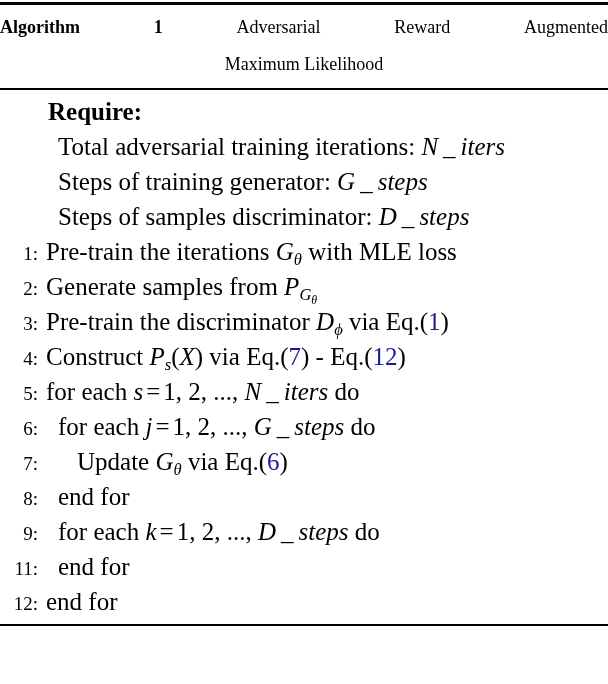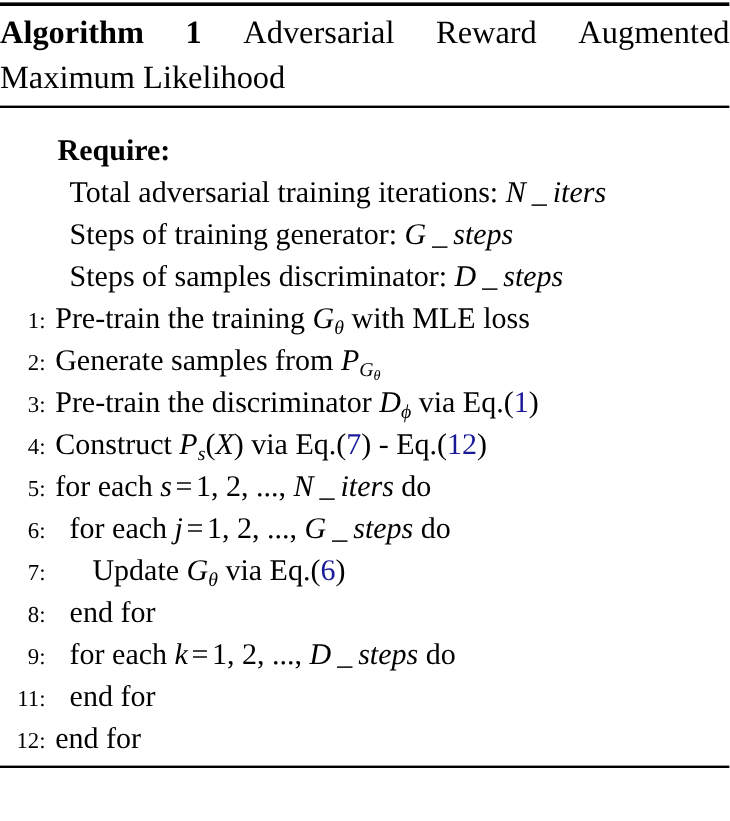--- a/index.html
+++ b/index.html
@@ -27,38 +27,39 @@
     width: 100%;
     background: #000000;
   }
   .rule-top    { height: 3px; margin-top: 2px; }
   .rule-mid    { height: 2px; margin-top: 3px; }
   .rule-bottom { height: 2px; margin-top: 5px; }
 
   
   .title-block {
     padding: 4px 0 2px 0;
-    font-size: 27px;
+    font-size: 18px;
     line-height: 37px;
+    text-align: center;
   }
   .title-line {
     display: block;
     white-space: nowrap;
   }
   .title-justified {
     display: flex;
     justify-content: space-between;
     width: 100%;
   }
   .algo-word { font-weight: bold; }
   .algo-num  { font-weight: bold; }
 
   
   .body-block {
-    padding-top: 18px;
+    padding-top: 4px;
     font-size: 25px;
     line-height: 35px;
   }
   .line {
     display: flex;
     align-items: baseline;
     white-space: nowrap;
     height: 35px;
   }
   .lineno {
@@ -148,21 +149,21 @@
         </div>
         <div class="line require-line">
           <span class="lineno"></span>
           <span class="content ind1"><span>Steps of samples discriminator: </span><span class="math"><span class="mvar">D</span><span class="uscore"> _ </span><span class="mvar">steps</span></span></span>
         </div>
       </div>
 
     <div id="steps">
         <div class="line">
           <span class="lineno">1:</span>
-          <span class="content"><span>Pre-train the training </span><span class="math"><span class="mvar">G</span><span class="sub">θ</span></span><span> with MLE loss</span></span>
+          <span class="content"><span>Pre-train the iterations </span><span class="math"><span class="mvar">G</span><span class="sub">θ</span></span><span> with MLE loss</span></span>
         </div>
         <div class="line">
           <span class="lineno">2:</span>
           <span class="content"><span>Generate samples from </span><span class="math"><span class="mvar">P</span><span class="sub"><span class="mvar">G</span><span class="subsub">θ</span></span></span></span>
         </div>
         <div class="line">
           <span class="lineno">3:</span>
           <span class="content"><span>Pre-train the discriminator </span><span class="math"><span class="mvar">D</span><span class="sub">ϕ</span></span><span> via Eq.</span><span><span class="paren">(</span><span class="eqlink">1</span><span class="paren">)</span></span></span>
         </div>
         <div class="line">

